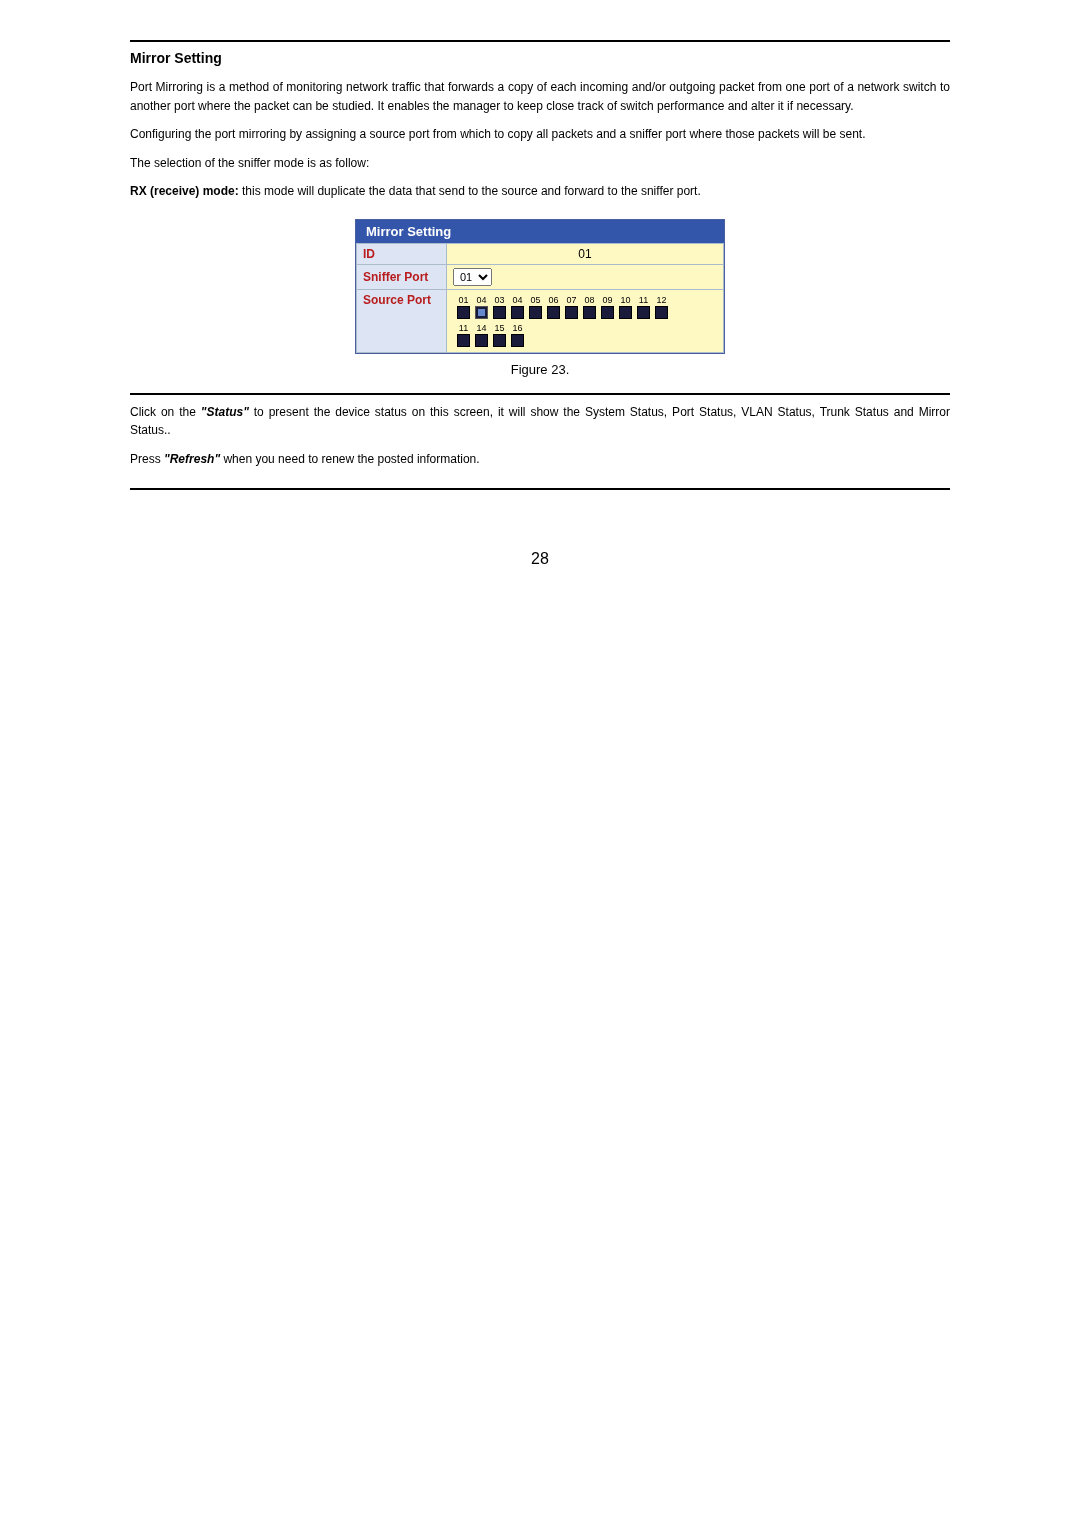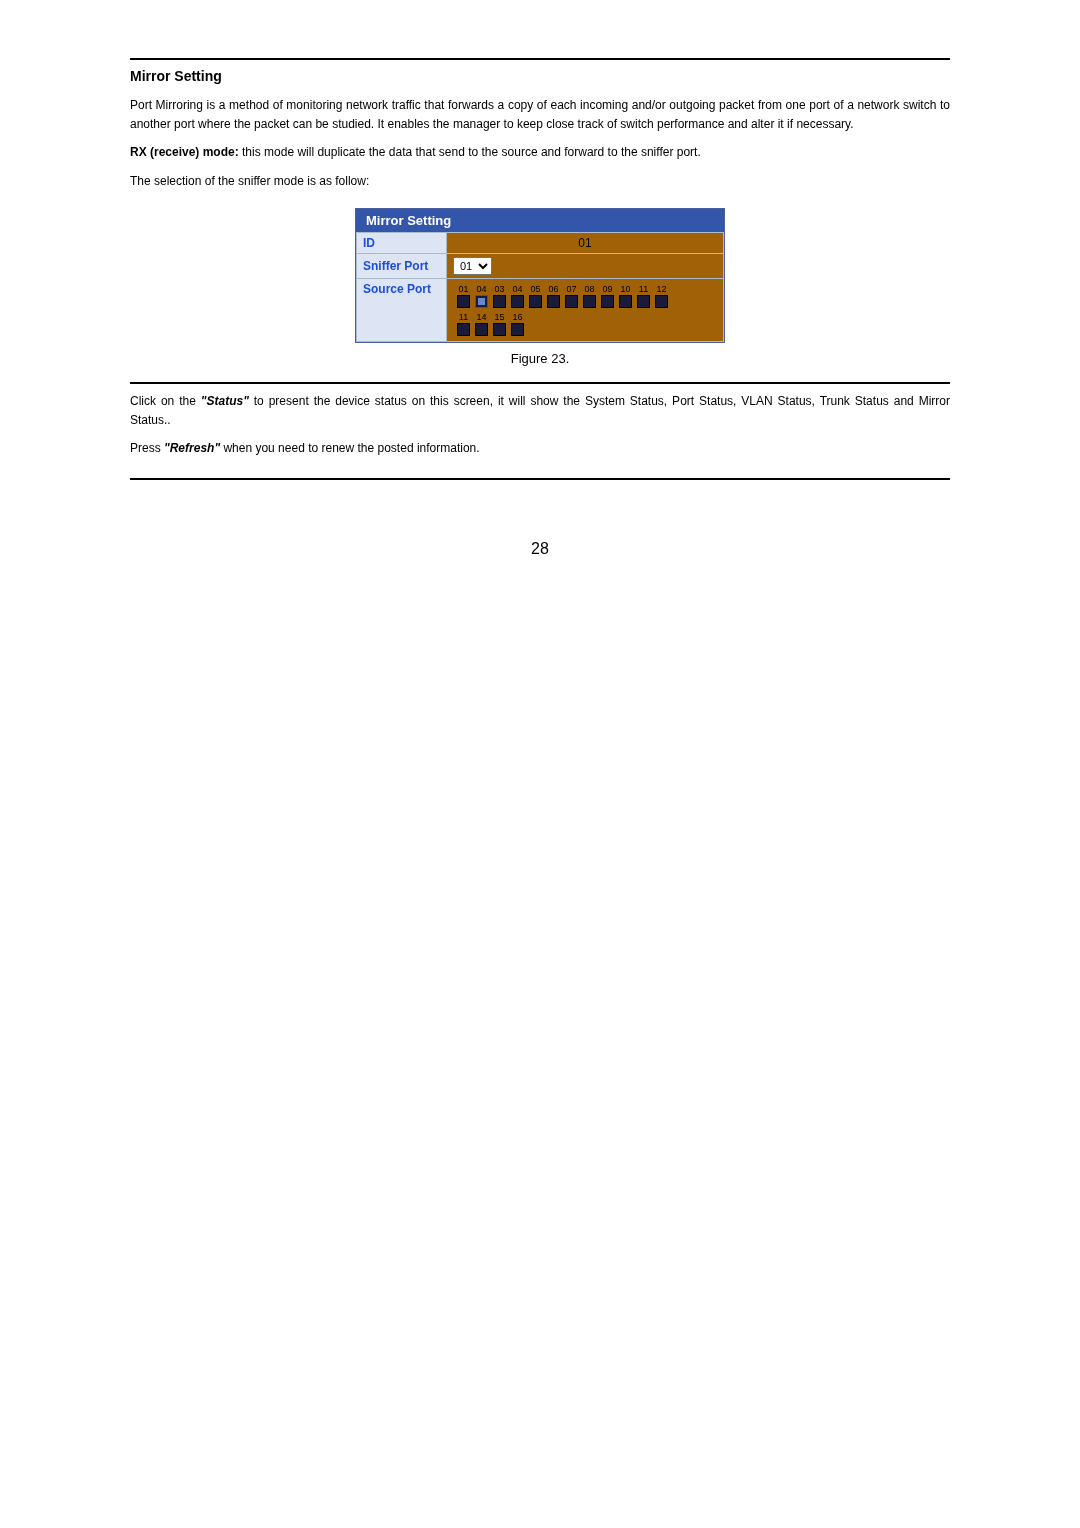--- a/index.html
+++ b/index.html
@@ -12,21 +12,21 @@
       background: #ffffff;
       font-family: Arial, Helvetica, sans-serif;
       font-size: 14px;
       color: #000000;
       width: 1080px;
       min-height: 1528px;
     }
 
     .page {
       width: 860px;
-      margin: 18px auto;
+      margin: 0 auto;
       padding: 40px 20px;
     }
 
     .section-divider {
       border: none;
       border-top: 2px solid #000;
       margin-bottom: 8px;
     }
 
     .section-title {
@@ -76,25 +76,25 @@
     .mirror-table td {
       border: 1px solid #aabbcc;
       padding: 3px 6px;
       vertical-align: middle;
     }
 
     .mirror-table .label-cell {
       background: #dde5f5;
       font-weight: bold;
       width: 90px;
-      color: #1d4ed8;
+      color: #b91c1c;
     }
 
     .mirror-table .value-cell {
-      background: #a16207;
+      background: #fef9c3;
     }
 
     .mirror-table .id-value {
       text-align: center;
       font-weight: normal;
     }
 
     select.small-select {
       font-size: 11px;
       padding: 1px 2px;
@@ -168,25 +168,26 @@
 <body>
 
 <div class="page">
 
   <hr class="section-divider">
 
   <div>
     <div class="section-title">Mirror Setting</div>
 
     <p class="body-text">Port Mirroring is a method of monitoring network traffic that forwards a copy of each incoming and/or outgoing packet from one port of a network switch to another port where the packet can be studied. It enables the manager to keep close track of switch performance and alter it if necessary.</p>
+    <p class="body-text">Configuring the port mirroring by assigning a source port from which to copy all packets and a sniffer port where those packets will be sent.</p>
+    <p class="body-text">The selection of the sniffer mode is as follow:</p>
+
     <p class="body-text">
       <span class="body-text-bold">RX (receive) mode:</span><span> this mode will duplicate the data that send to the source and forward to the sniffer port.</span>
     </p>
-
-    <p class="body-text">The selection of the sniffer mode is as follow:</p>
 
     <div class="figure-container">
       <div class="mirror-setting-box">
         <div class="mirror-setting-header">Mirror Setting</div>
         <table class="mirror-table">
           <tbody>
             <tr>
               <td class="label-cell">ID</td>
               <td class="value-cell id-value">01</td>
             </tr>

